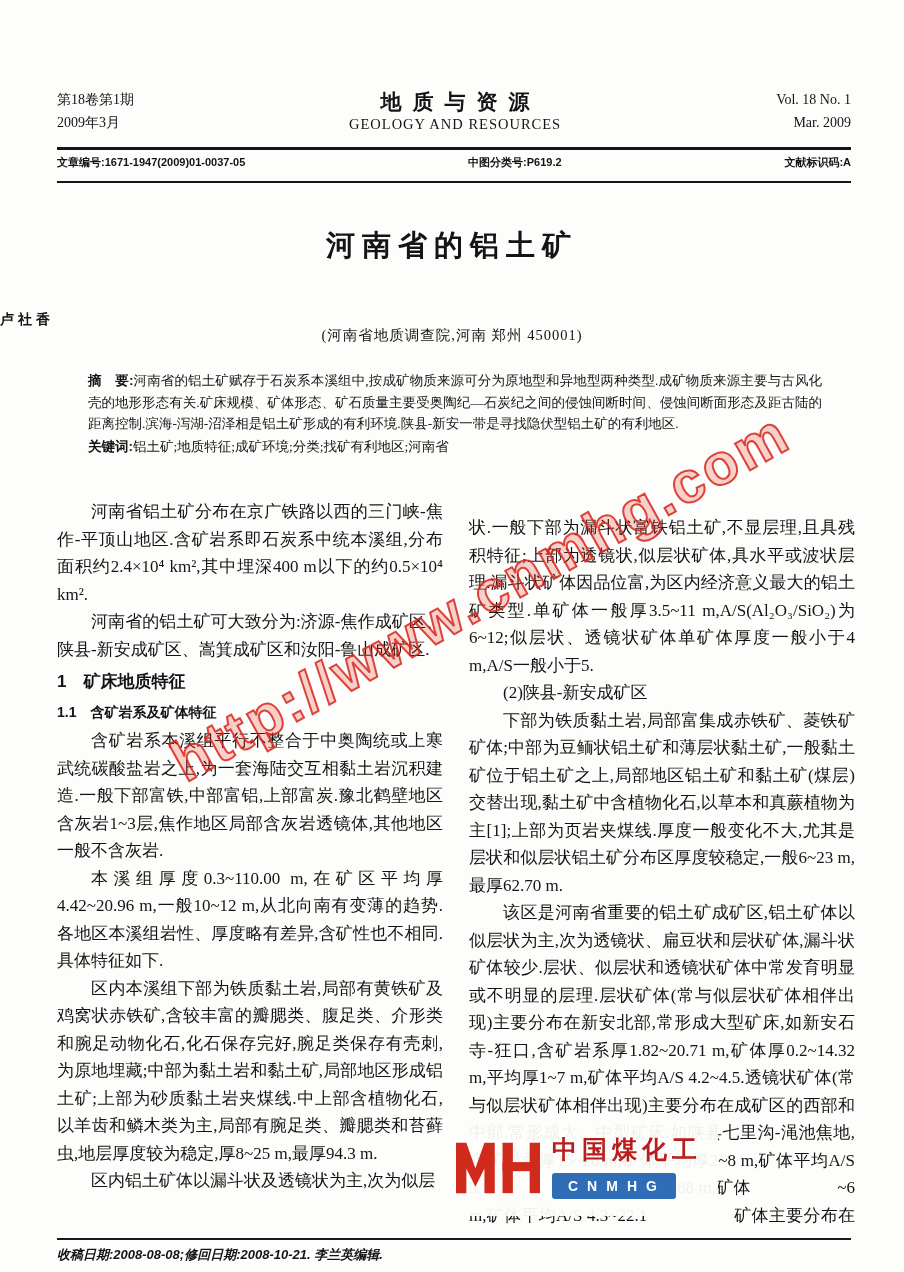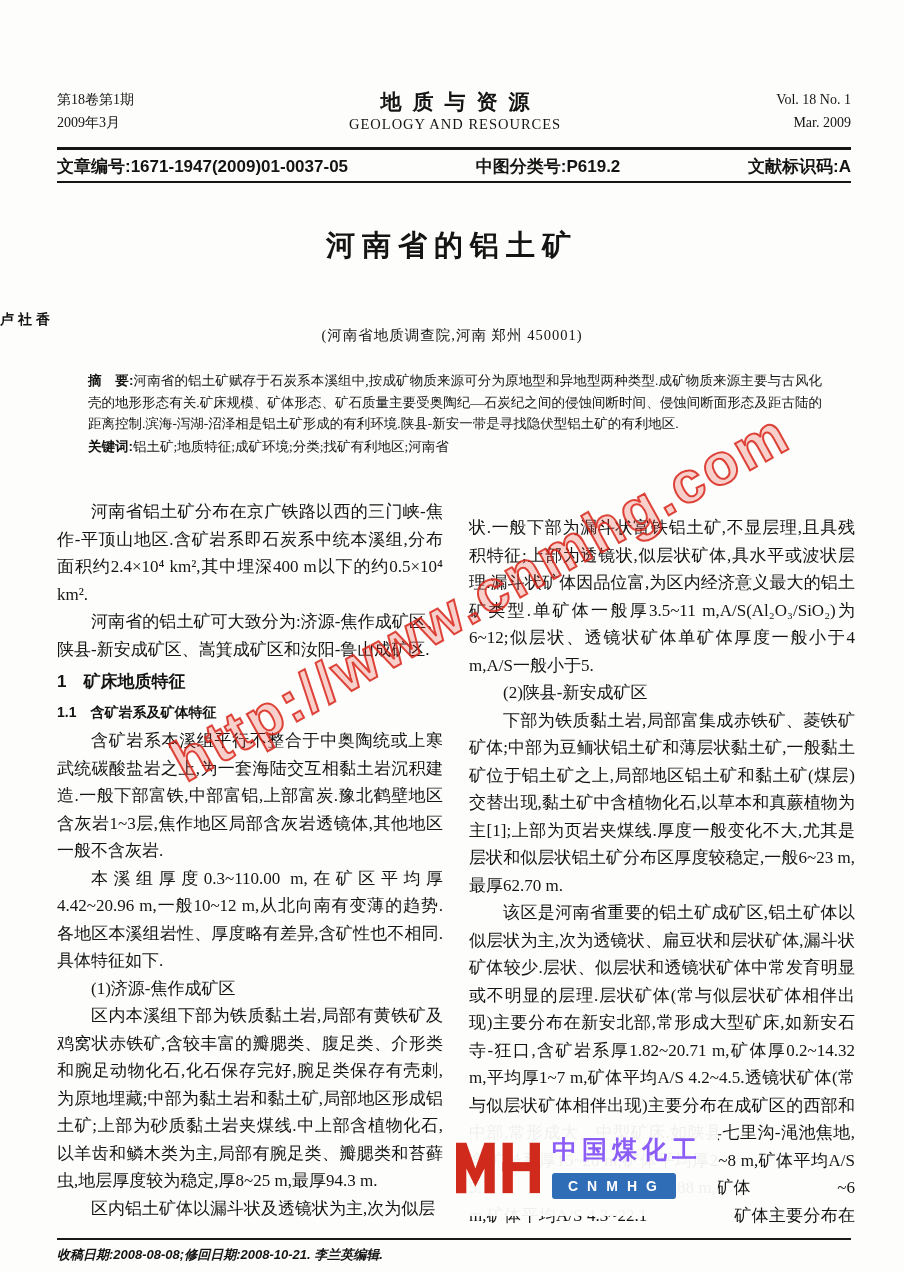--- a/index.html
+++ b/index.html
@@ -22,21 +22,21 @@
   .journal-cn { font-size:21px; font-weight:bold; letter-spacing:11px; text-indent:11px; }
   .journal-en { font-size:14.5px; letter-spacing:1px; }
 
   .rule { position:absolute; left:57px; right:53px; background:#161616; }
   .rule-a { top:147px; height:3px; }
   .rule-b { top:181px; height:2px; }
 
   .info-row {
     position:absolute; top:155px; left:57px; right:53px;
     display:flex; justify-content:space-between;
-    font-weight:bold; font-size:17px;
+    font-weight:bold; font-size:11px;
     font-family:"Liberation Sans","DejaVu Sans",sans-serif;
   }
 
   
   .title {
     position:absolute; top:226px; left:0; right:0; text-align:center;
     font-size:29px; font-weight:bold; letter-spacing:7px;
   }
   .author {
     position:absolute; top:295px; left:0; right:0; text-align:left;
@@ -85,21 +85,21 @@
   .logo {
     position:absolute; left:450px; top:1116px; width:268px; height:100px;
     background:rgba(253,253,251,0.94);
     display:flex; align-items:center; gap:12px; padding:8px 6px;
     z-index:5;
   }
   .logo-mark { flex:0 0 auto; }
   .logo-text { display:flex; flex-direction:column; align-items:flex-start; }
   .logo-cn {
     font-family:"Liberation Sans","DejaVu Sans",sans-serif;
-    font-size:25px; letter-spacing:5px; color:#8b5cf6; font-weight:bold;
+    font-size:25px; letter-spacing:5px; color:#b91c1c; font-weight:bold;
   }
   .logo-en {
     margin-top:7px; background:#2f6db6; color:#ffffff;
     font-family:"Liberation Sans","DejaVu Sans",sans-serif;
     font-size:14px; font-weight:bold; letter-spacing:9px;
     padding:5px 10px 5px 16px; border-radius:3px;
   }
 
   
   .footer {
@@ -153,21 +153,20 @@
   </div>
 
   <div class="columns">
     <div class="col">
       <p class="para">河南省铝土矿分布在京广铁路以西的三门峡-焦作-平顶山地区.含矿岩系即石炭系中统本溪组,分布面积约2.4×10⁴ km²,其中埋深400 m以下的约0.5×10⁴ km².</p>
       <p class="para">河南省的铝土矿可大致分为:济源-焦作成矿区、陕县-新安成矿区、嵩箕成矿区和汝阳-鲁山成矿区.</p>
       <div class="sec-h1">1　矿床地质特征</div>
       <div class="sec-h2">1.1　含矿岩系及矿体特征</div>
       <p class="para">含矿岩系本溪组平行不整合于中奥陶统或上寒武统碳酸盐岩之上,为一套海陆交互相黏土岩沉积建造.一般下部富铁,中部富铝,上部富炭.豫北鹤壁地区含灰岩1~3层,焦作地区局部含灰岩透镜体,其他地区一般不含灰岩.</p>
       <p class="para">本溪组厚度0.3~110.00 m,在矿区平均厚4.42~20.96 m,一般10~12 m,从北向南有变薄的趋势.各地区本溪组岩性、厚度略有差异,含矿性也不相同.具体特征如下.</p>
-      <p class="para">(1)济源-焦作成矿区</p>
       <p class="para">区内本溪组下部为铁质黏土岩,局部有黄铁矿及鸡窝状赤铁矿,含较丰富的瓣腮类、腹足类、介形类和腕足动物化石,化石保存完好,腕足类保存有壳刺,为原地埋藏;中部为黏土岩和黏土矿,局部地区形成铝土矿;上部为砂质黏土岩夹煤线.中上部含植物化石,以羊齿和鳞木类为主,局部有腕足类、瓣腮类和苔藓虫,地层厚度较为稳定,厚8~25 m,最厚94.3 m.</p>
       <p class="para">区内铝土矿体以漏斗状及透镜状为主,次为似层</p>
     </div>
     <div class="col">
       <p class="para noindent">状.一般下部为漏斗状富铁铝土矿,不显层理,且具残积特征;上部为透镜状,似层状矿体,具水平或波状层理.漏斗状矿体因品位富,为区内经济意义最大的铝土矿类型.单矿体一般厚3.5~11 m,A/S(Al₂O₃/SiO₂)为6~12;似层状、透镜状矿体单矿体厚度一般小于4 m,A/S一般小于5.</p>
       <p class="para">(2)陕县-新安成矿区</p>
       <p class="para">下部为铁质黏土岩,局部富集成赤铁矿、菱铁矿矿体;中部为豆鲕状铝土矿和薄层状黏土矿,一般黏土矿位于铝土矿之上,局部地区铝土矿和黏土矿(煤层)交替出现,黏土矿中含植物化石,以草本和真蕨植物为主[1];上部为页岩夹煤线.厚度一般变化不大,尤其是层状和似层状铝土矿分布区厚度较稳定,一般6~23 m,最厚62.70 m.</p>
       <p class="para">该区是河南省重要的铝土矿成矿区,铝土矿体以似层状为主,次为透镜状、扁豆状和层状矿体,漏斗状矿体较少.层状、似层状和透镜状矿体中常发育明显或不明显的层理.层状矿体(常与似层状矿体相伴出现)主要分布在新安北部,常形成大型矿床,如新安石寺-狂口,含矿岩系厚1.82~20.71 m,矿体厚0.2~14.32 m,平均厚1~7 m,矿体平均A/S 4.2~4.5.透镜状矿体(常与似层状矿体相伴出现)主要分布在成矿区的西部和中部,常形成大、中型矿床.如陕县七里沟-渑池焦地,含矿岩系厚15~28 m,矿体平均厚2~8 m,矿体平均A/S 5.　　　　　,含铝岩系厚5~88 m,矿体　　　　　~6 m,矿体平均A/S 4.3~22.1　　　　　矿体主要分布在新安县南部的张窑院地区,含铝岩系厚0.80~62.70 m,矿体厚</p>
     </div>
   </div>

